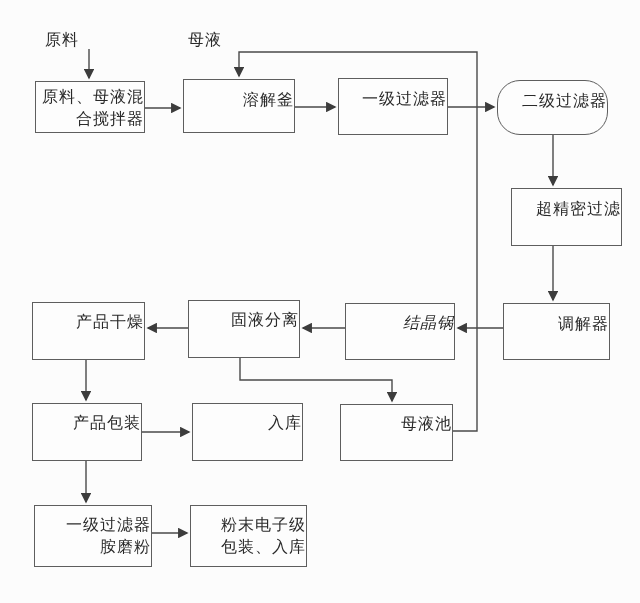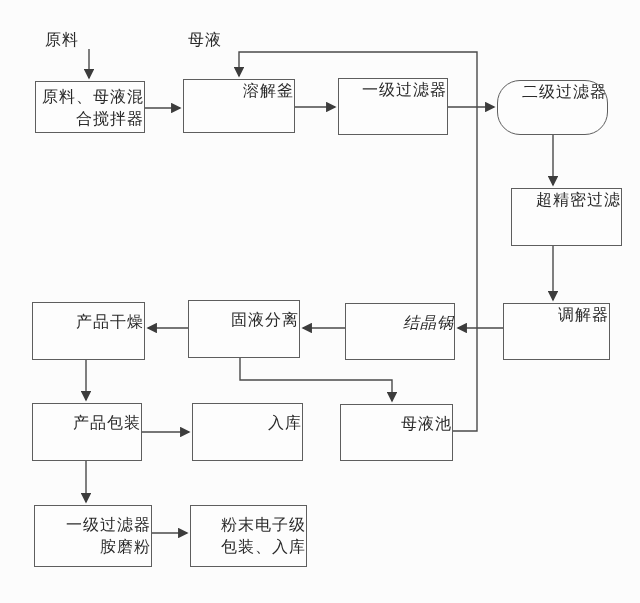--- a/index.html
+++ b/index.html
@@ -11,21 +11,21 @@
   }
   .canvas{position:absolute;left:0;top:0;width:640px;height:509px;}
   svg.edges{position:absolute;left:0;top:0;width:640px;height:603px;}
   .edge{stroke:#4a4a4a;stroke-width:1.4;fill:none;}
   .node{
     position:absolute;box-sizing:border-box;
     border:1px solid #5e5e5e;background:#fdfdfd;
     font-size:16px;line-height:22px;color:#2a2a2a;letter-spacing:1px;
   }
   .node span{white-space:pre-line;display:block;text-align:right;}
-  .node.center{text-align:center;}
+  .node.center{text-align:center;padding-top:9px;}
   .node.left{text-align:left;padding-left:19px;padding-top:8px;}
   .free-label{
     position:absolute;font-size:16px;color:#2a2a2a;letter-spacing:1px;
   }
   
   .n-mixer{left:35px;top:81px;width:110px;height:52px;padding-top:4px !important;}
   .n-dissolver{left:183px;top:79px;width:112px;height:54px;}
   .n-filter1{left:338px;top:78px;width:110px;height:57px;}
   .n-filter2{left:497px;top:80px;width:111px;height:55px;border-radius:23px;}
   .n-ultra{left:499px;top:188px;width:111px;height:58px;margin-left:12px;}

